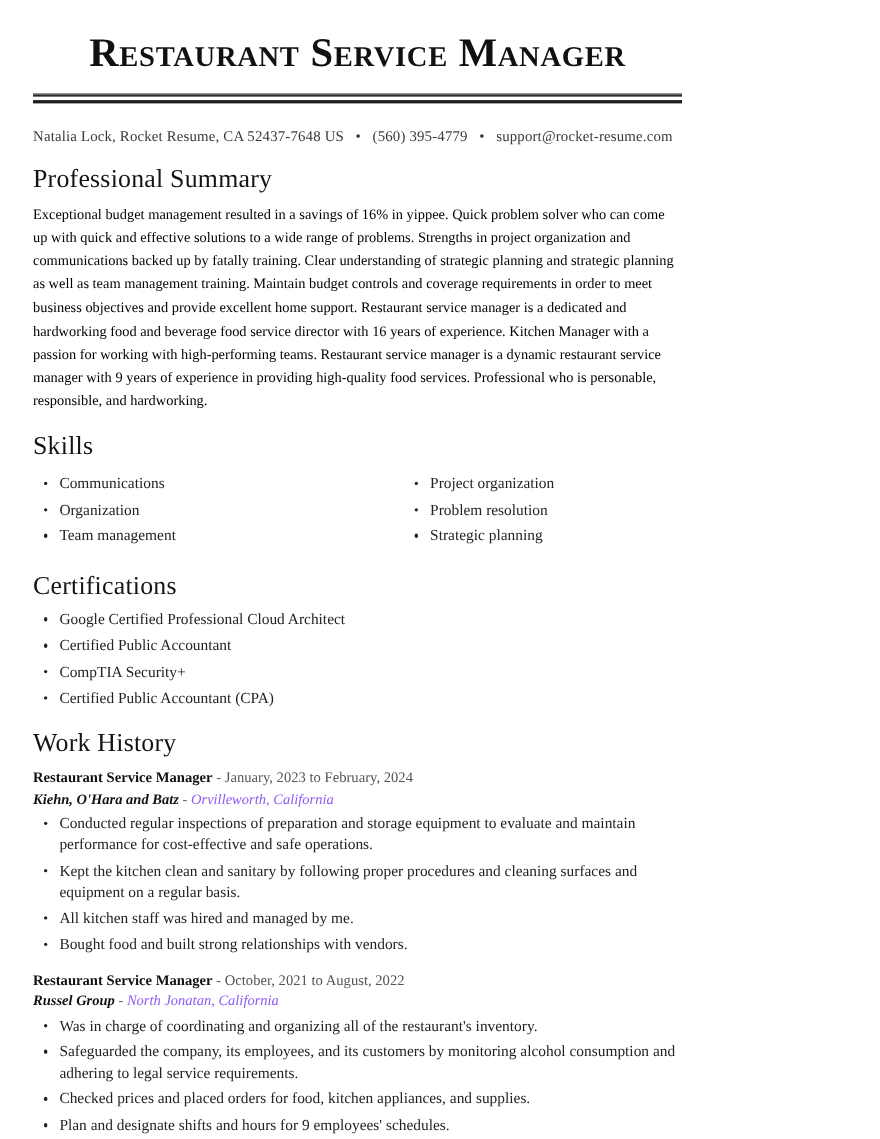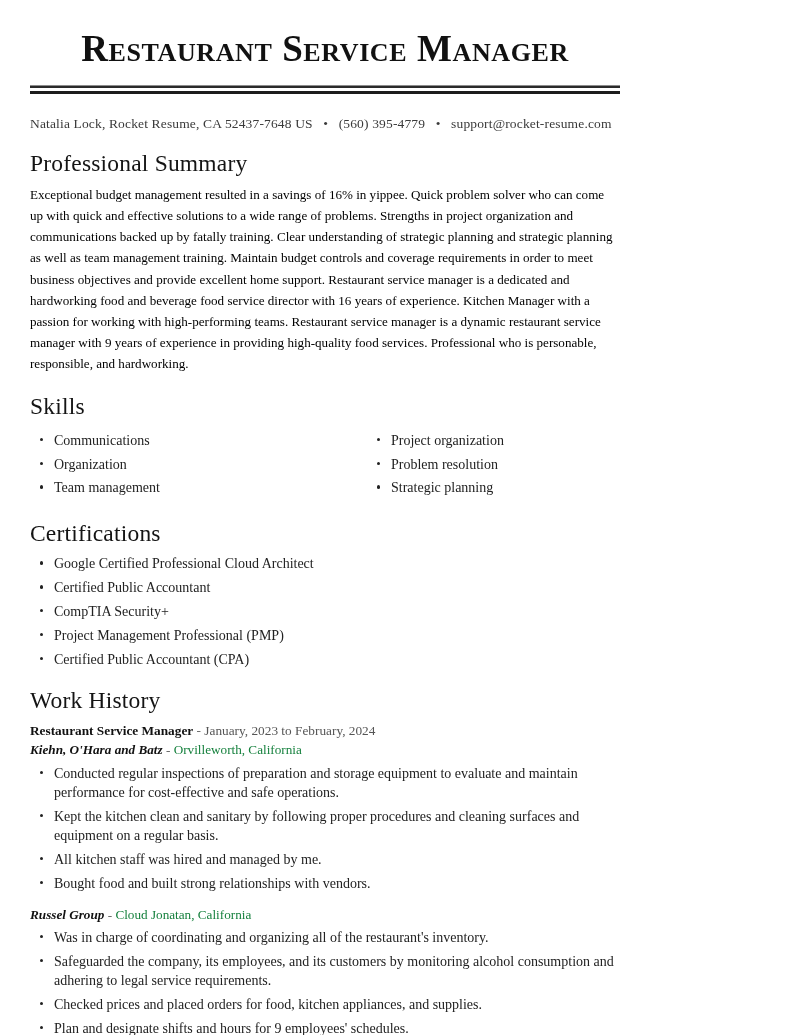--- a/index.html
+++ b/index.html
@@ -138,21 +138,22 @@
     font-size: 13.2px;
     line-height: 1.45;
     color: #555555;
   }
   .entry-org {
     font-weight: 700;
     font-style: italic;
     color: #111111;
   }
   .entry-loc {
-    color: #15803d;
+    font-style: italic;
+    color: #8b5cf6;
   }
   .entry-bullets { margin-top: 7px; }
   .edu-entry { margin-top: 14px; }
   .edu-entry:first-of-type { margin-top: 4px; }
 </style>
 </head>
 <body>
 
 <div class="page">
 
@@ -197,21 +198,20 @@
         </div>
       </div>
     </div>
 
     <div class="section">
       <h2 class="section-title">Certifications</h2>
       <ul class="bullets">
         <li>Google Certified Professional Cloud Architect</li>
         <li>Certified Public Accountant</li>
         <li>CompTIA Security+</li>
-        <li>Project Management Professional (PMP)</li>
         <li>Certified Public Accountant (CPA)</li>
       </ul>
     </div>
 
     <div class="section">
       <h2 class="section-title">Work History</h2>
 
       <div class="entry">
         <div class="entry-line1">
           <span class="entry-role">Restaurant Service Manager</span>
@@ -225,24 +225,29 @@
         </div>
         <ul class="bullets job-bullets entry-bullets">
           <li>Conducted regular inspections of preparation and storage equipment to evaluate and maintain performance for cost-effective and safe operations.</li>
           <li>Kept the kitchen clean and sanitary by following proper procedures and cleaning surfaces and equipment on a regular basis.</li>
           <li>All kitchen staff was hired and managed by me.</li>
           <li>Bought food and built strong relationships with vendors.</li>
         </ul>
       </div>
 
       <div class="entry">
+        <div class="entry-line1">
+          <span class="entry-role">Restaurant Service Manager</span>
+          <span class="entry-sep">-</span>
+          <span class="entry-dates">October, 2021 to August, 2022</span>
+        </div>
         <div class="entry-line2">
           <span class="entry-org">Russel Group</span>
           <span class="entry-sep">-</span>
-          <span class="entry-loc">Cloud Jonatan, California</span>
+          <span class="entry-loc">North Jonatan, California</span>
         </div>
         <ul class="bullets job-bullets entry-bullets">
           <li>Was in charge of coordinating and organizing all of the restaurant's inventory.</li>
           <li>Safeguarded the company, its employees, and its customers by monitoring alcohol consumption and adhering to legal service requirements.</li>
           <li>Checked prices and placed orders for food, kitchen appliances, and supplies.</li>
           <li>Plan and designate shifts and hours for 9 employees' schedules.</li>
         </ul>
       </div>
     </div>
 

